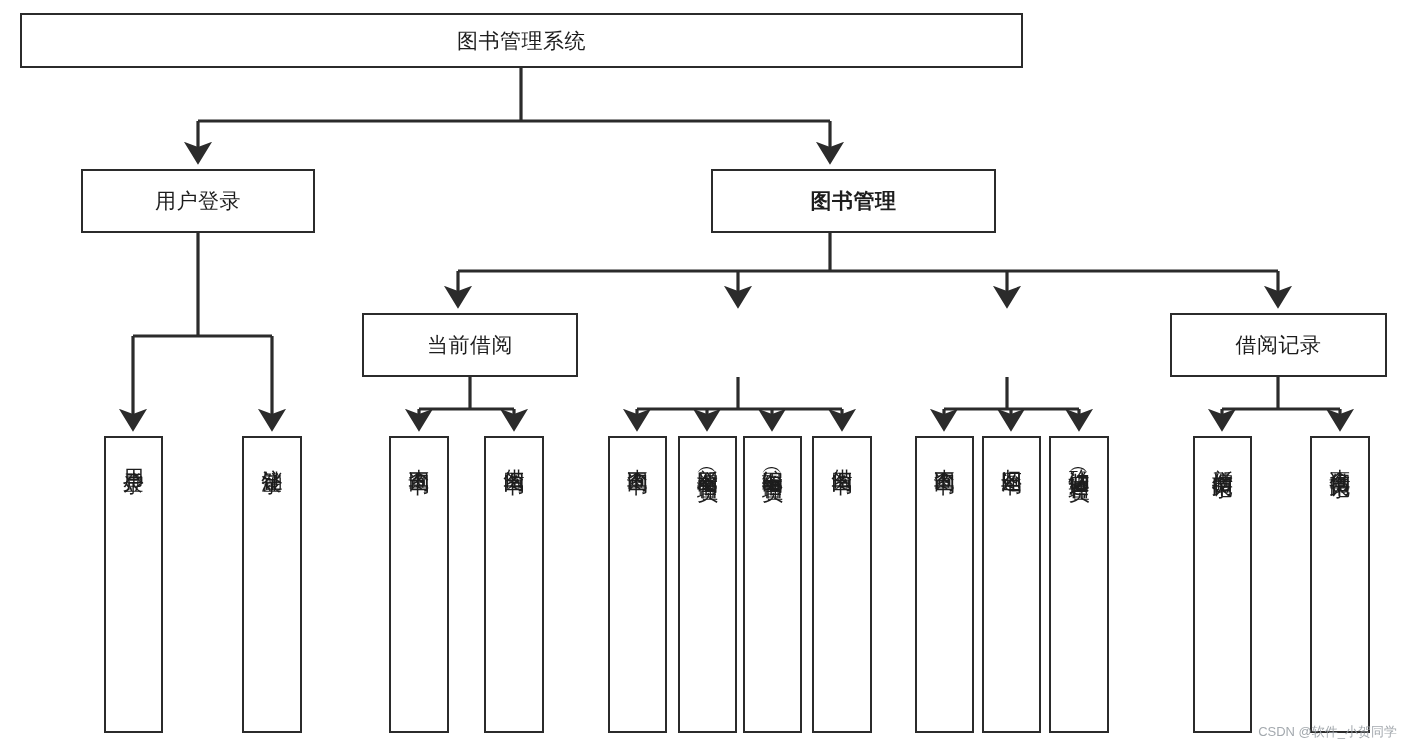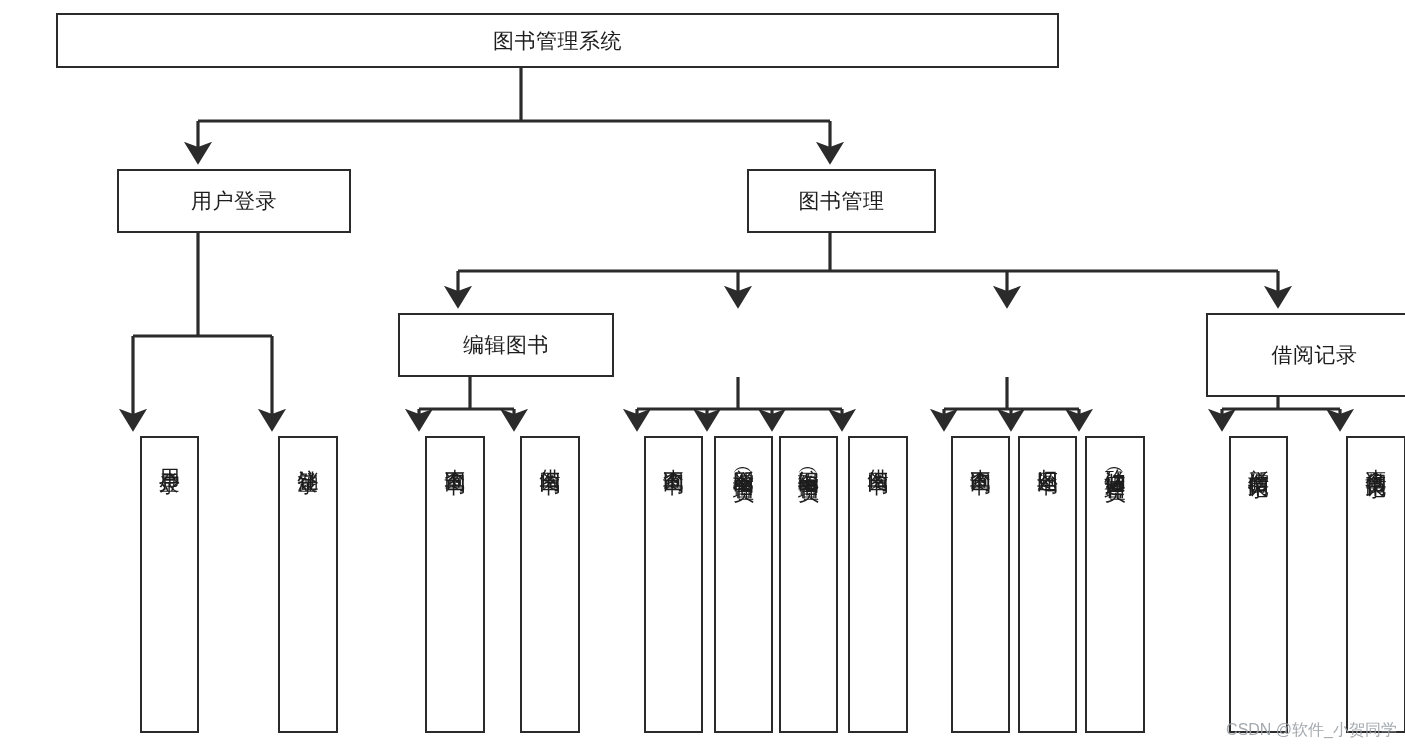--- a/index.html
+++ b/index.html
@@ -26,21 +26,20 @@
   }
   .node {
     position: absolute;
     box-sizing: border-box;
     background: #ffffff;
     border: 2px solid #2b2b2b;
     display: flex;
     align-items: center;
     justify-content: center;
     z-index: 2;
-    margin-left: 36px;
   }
   .node .lbl {
     color: #1d1d1d;
     font-size: 21px;
     line-height: 1.12;
     letter-spacing: 0.5px;
     white-space: nowrap;
   }
   .node.leaf {
     align-items: flex-start;
@@ -51,21 +50,21 @@
     text-orientation: upright;
     font-size: 21px;
     letter-spacing: 2px;
     line-height: 1.05;
     white-space: nowrap;
   }
   #watermark {
     position: absolute;
     right: 8px;
     bottom: 6px;
-    font-size: 16px;
+    font-size: 13px;
     color: #9aa0a6;
     z-index: 5;
     white-space: nowrap;
     opacity: 0.9;
   }
 </style>
 </head>
 <body>
 
 <div id="canvas">
@@ -121,28 +120,28 @@
     </g>
   </svg>
 
   <div class="node" style="left:20px; top:13px; width:1003px; height:55px;">
     <span class="lbl">图书管理系统</span>
   </div>
 
   <div class="node" style="left:81px; top:169px; width:234px; height:64px;">
     <span class="lbl">用户登录</span>
   </div>
-  <div class="node" style="left:711px; top:169px; width:189px; height:64px;">
+  <div class="node" style="left:711px; top:169px; width:285px; height:64px;font-weight:bold;">
     <span class="lbl">图书管理</span>
   </div>
 
   <div class="node" style="left:362px; top:313px; width:216px; height:64px;">
-    <span class="lbl">编辑图书</span>
+    <span class="lbl">当前借阅</span>
   </div>
-  <div class="node" style="left:1170px; top:313px; width:217px; height:84px;">
+  <div class="node" style="left:1170px; top:313px; width:217px; height:64px;">
     <span class="lbl">借阅记录</span>
   </div>
 
   <div class="node leaf" style="left:104px; top:436px; width:59px; height:297px;">
     <span class="lbl">用户登录</span>
   </div>
   <div class="node leaf" style="left:242px; top:436px; width:60px; height:297px;">
     <span class="lbl">注销登录</span>
   </div>
 

